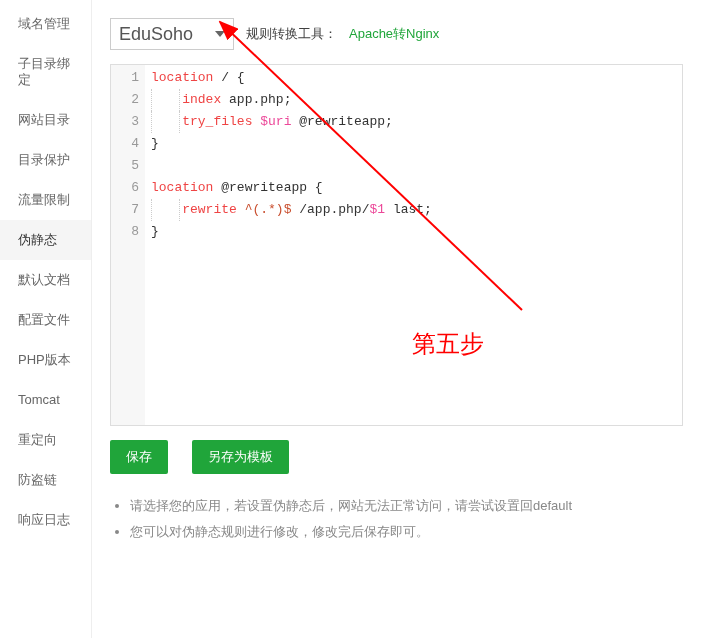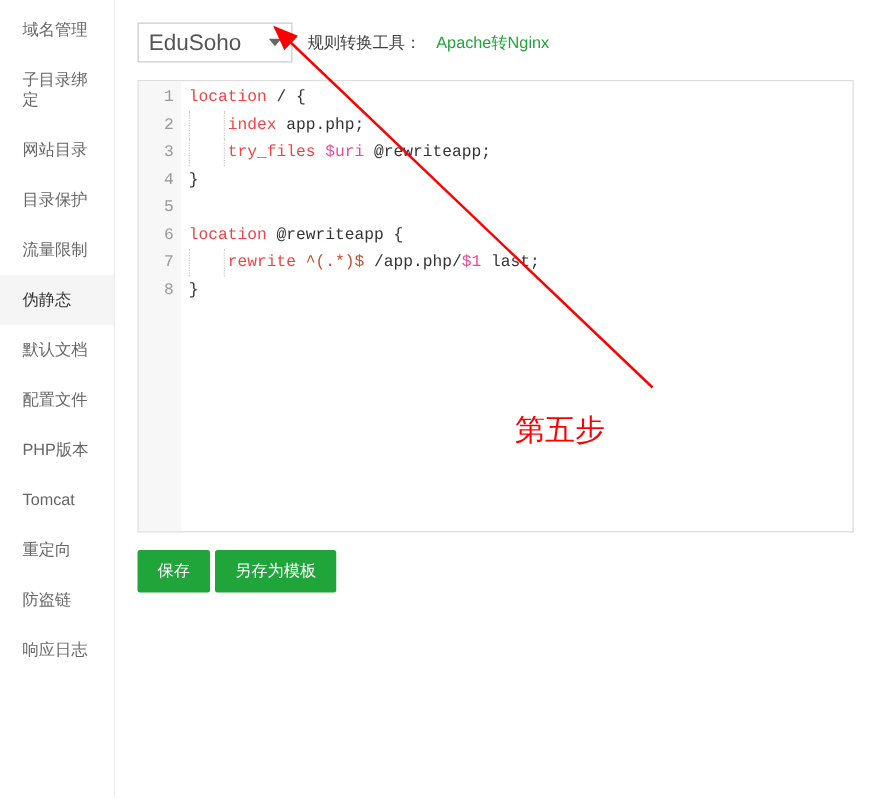--- a/index.html
+++ b/index.html
@@ -94,21 +94,21 @@
     .var { color: #ec4899; }
     .regex { color: #c94f2f; }
     .indent-guide {
       position: absolute;
       left: 0; top: 0; bottom: 0;
       border-left: 1px dotted #ccc;
     }
     .buttons {
       margin-top: 14px;
       display: flex;
-      gap: 4px;
+      gap: 24px;
       align-items: flex-end;
     }
     .btn {
       background: #20a53a;
       color: #fff;
       border: none;
       padding: 8px 16px;
       font-size: 13px;
       cursor: pointer;
       border-radius: 2px;
@@ -180,20 +180,24 @@
           <div>8</div>
         </div>
       <div class="code" id="code"><div class="code-line"><span class="kw">location</span><span> / {</span></div><div class="code-line"><span class="indent-guide" style="left: 0px;"></span><span class="indent-guide" style="left: 28px;"></span><span>    </span><span class="kw">index</span><span> app.php;</span></div><div class="code-line"><span class="indent-guide" style="left: 0px;"></span><span class="indent-guide" style="left: 28px;"></span><span>    </span><span class="kw">try_files</span><span> </span><span class="var">$uri</span><span> @rewriteapp;</span></div><div class="code-line"><span>}</span></div><div class="code-line"><span></span></div><div class="code-line"><span class="kw">location</span><span> @rewriteapp {</span></div><div class="code-line"><span class="indent-guide" style="left: 0px;"></span><span class="indent-guide" style="left: 28px;"></span><span>    </span><span class="kw">rewrite</span><span> </span><span class="regex">^(.*)$</span><span> /app.php/</span><span class="var">$1</span><span> last;</span></div><div class="code-line"><span>}</span></div></div>
     </div>
 
     <div class="buttons">
       <button class="btn">保存</button>
       <button class="btn">另存为模板</button>
     </div>
 
+    <ul class="tips" id="tips">
+        <li>请选择您的应用，若设置伪静态后，网站无法正常访问，请尝试设置回default</li>
+        <li>您可以对伪静态规则进行修改，修改完后保存即可。</li>
+      </ul>
 
     <svg class="annotation-svg" width="580" height="420">
       <defs>
         <marker id="arrowhead" markerWidth="10" markerHeight="8" refX="9" refY="4" orient="auto">
           <polygon points="0 0, 10 4, 0 8" fill="#ff0000"></polygon>
         </marker>
       </defs>
       <line x1="430" y1="310" x2="128" y2="22" stroke="#ff0000" stroke-width="2" marker-end="url(#arrowhead)"></line>
     </svg>
     <div class="step-label" style="left:320px; top:328px;">第五步</div>

